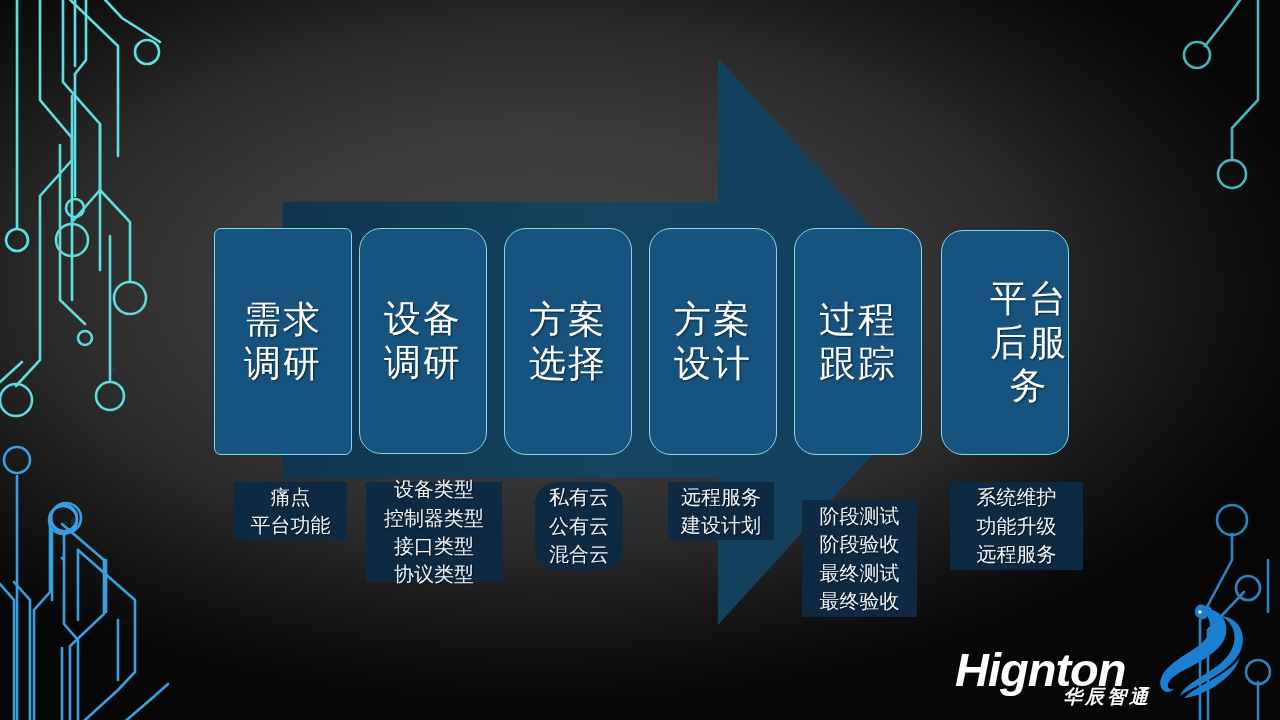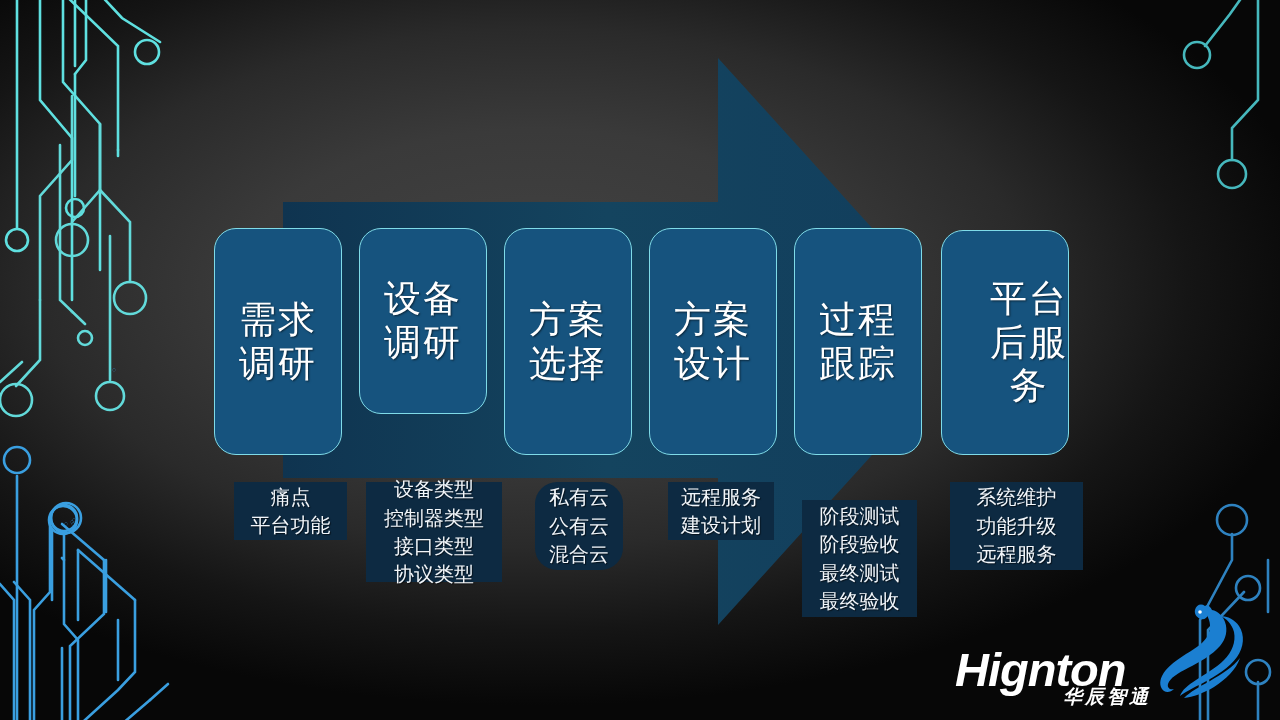--- a/index.html
+++ b/index.html
@@ -226,26 +226,26 @@
       <path d="M1208 730 L1208 630 L1244 592"></path>
       <circle cx="1248" cy="588" r="12"></circle>
       <path d="M1258 730 L1258 682"></path>
       <circle cx="1258" cy="672" r="12"></circle>
       <path d="M1268 612 L1268 560"></path>
     </g>
   </svg>
 
   <div class="boxes">
 
-    <div class="pbox" style="left:214px; top:228px; width:128px; height:227px;">
+    <div class="pbox" style="left:214px; top:228px; width:138px; height:227px;border-radius:7px;">
       <div class="pbox-label">需求
 调研</div>
     </div>
 
-    <div class="pbox" style="left:359px; top:228px; width:128px; height:186px;">
+    <div class="pbox" style="left:359px; top:228px; width:128px; height:226px;">
       <div class="pbox-label">设备
 调研</div>
     </div>
 
     <div class="pbox" style="left:504px; top:228px; width:128px; height:227px;">
       <div class="pbox-label">方案
 选择</div>
     </div>
 
     <div class="pbox" style="left:649px; top:228px; width:128px; height:227px;">

